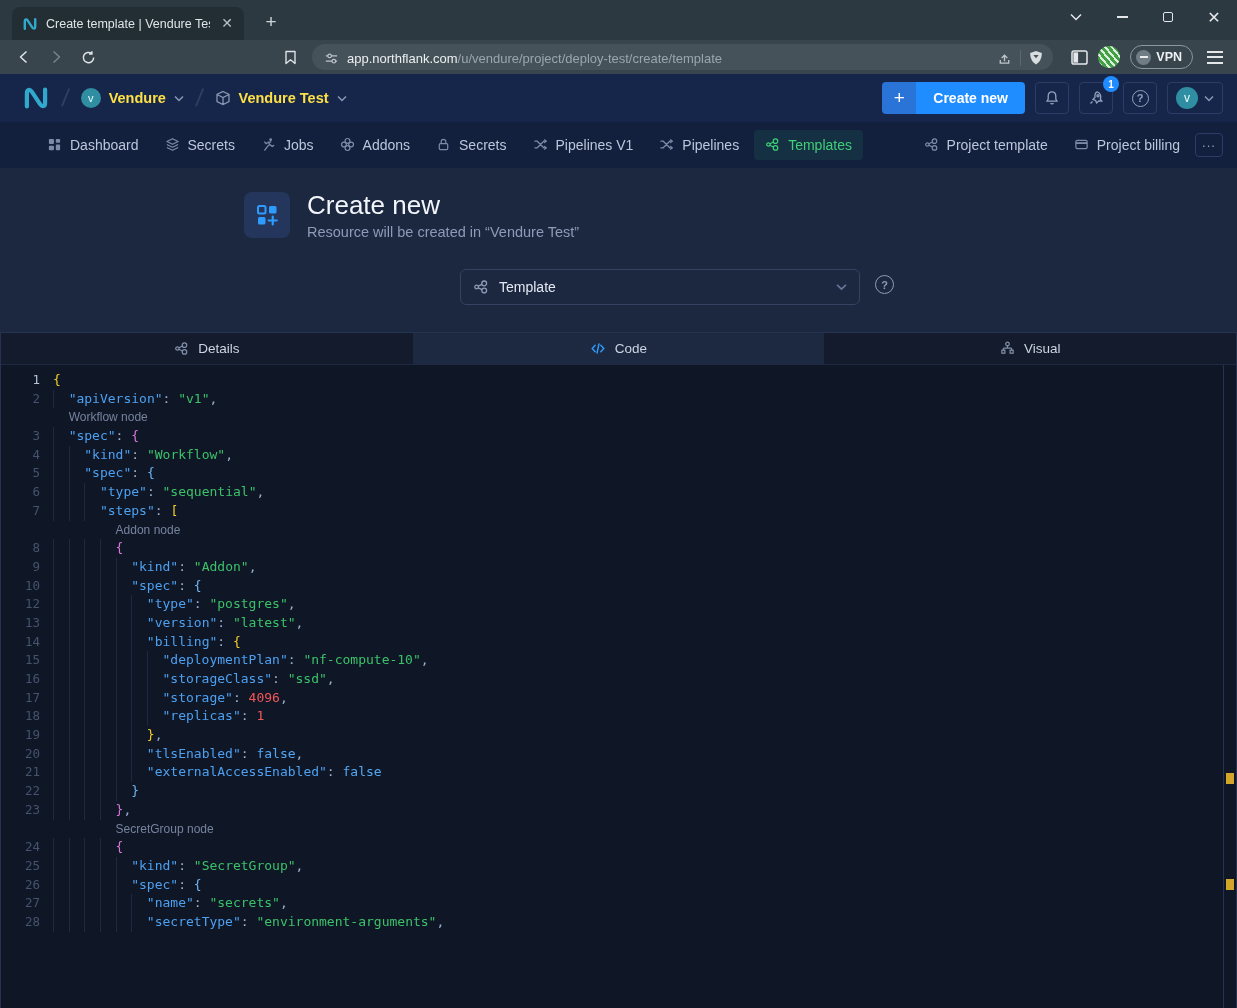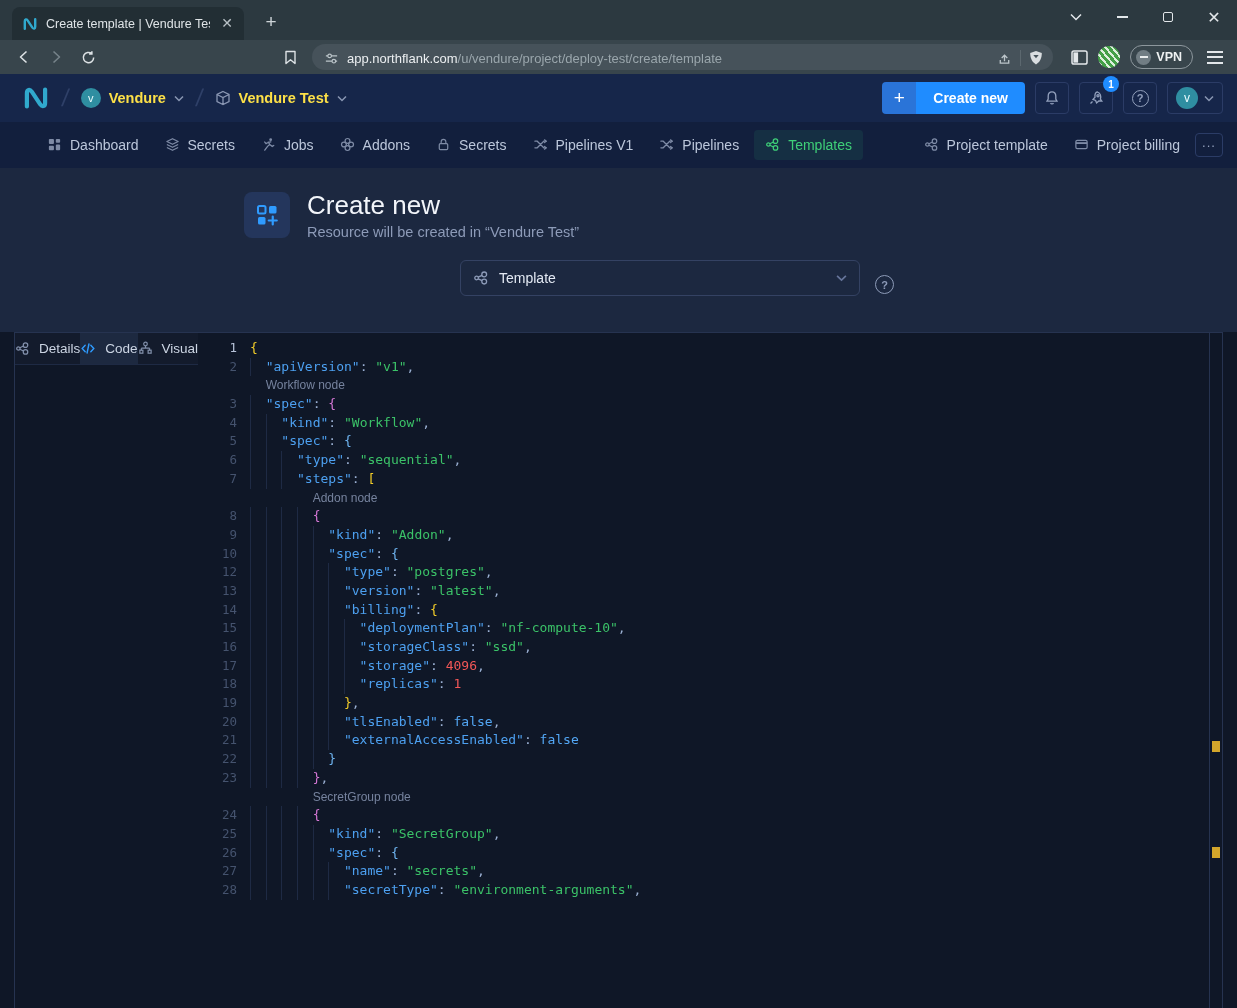--- a/index.html
+++ b/index.html
@@ -71,28 +71,28 @@
   .nav-spacer { flex:1; }
   .more-btn { width:28px; height:24px; border:1px solid #2b3c66; border-radius:4px; color:#93a1bd;
     display:flex; align-items:center; justify-content:center; font-size:13px; letter-spacing:1px; padding-bottom:6px; }
 
   
   .hero { height:164px; background:#1c2840; position:relative; flex:none; }
   .hero-tile { position:absolute; left:244px; top:24px; width:46px; height:46px; background:#24365c; border-radius:8px;
     display:flex; align-items:center; justify-content:center; }
   .hero-title { position:absolute; left:307px; top:22px; color:#f2f5fa; font-size:26px; font-weight:500; }
   .hero-sub { position:absolute; left:307px; top:56px; color:#8d9bb8; font-size:14.5px; }
-  .dropdown { position:absolute; left:460px; top:92px; width:400px; height:36px; border:1px solid #344263;
+  .dropdown { position:absolute; left:460px; top:101px; width:400px; height:36px; border:1px solid #344263;
     border-radius:6px; display:flex; align-items:center; padding:0 12px; gap:10px; color:#8d9bb8; }
   .dd-value { color:#e3e9f3; font-size:14px; flex:1; }
   .hero-help { position:absolute; left:875px; top:107px; color:#8d9bb8; }
 
   
-  .content { flex:1; margin:0 14px; border:1px solid #263350; border-bottom:none; background:#0f1727;
-    display:flex; flex-direction:row; min-height:0; }
+  .content { flex:1; margin:0 0; border:1px solid #263350; border-bottom:none; background:#0f1727;
+    display:flex; flex-direction:column; min-height:0; }
   .tabsrow { height:32px; display:flex; background:#131b2c; border-bottom:1px solid #1e2a44; flex:none; }
   .ctab { flex:1; display:flex; align-items:center; justify-content:center; gap:9px; color:#ccd5e3; font-size:13.5px; }
   .ctab svg { color:#8290ab; }
   .ctab.active { background:#1d2940; }
   .ctab .code-ic { color:#2f9bff; }
 
   
   .editor { position:relative; flex:1; overflow:hidden; background:#0f1727; font-family:"DejaVu Sans Mono", monospace;
     font-size:13px; padding-top:6px; }
   .crow { display:flex; line-height:18.7px; height:18.7px; white-space:pre; }

